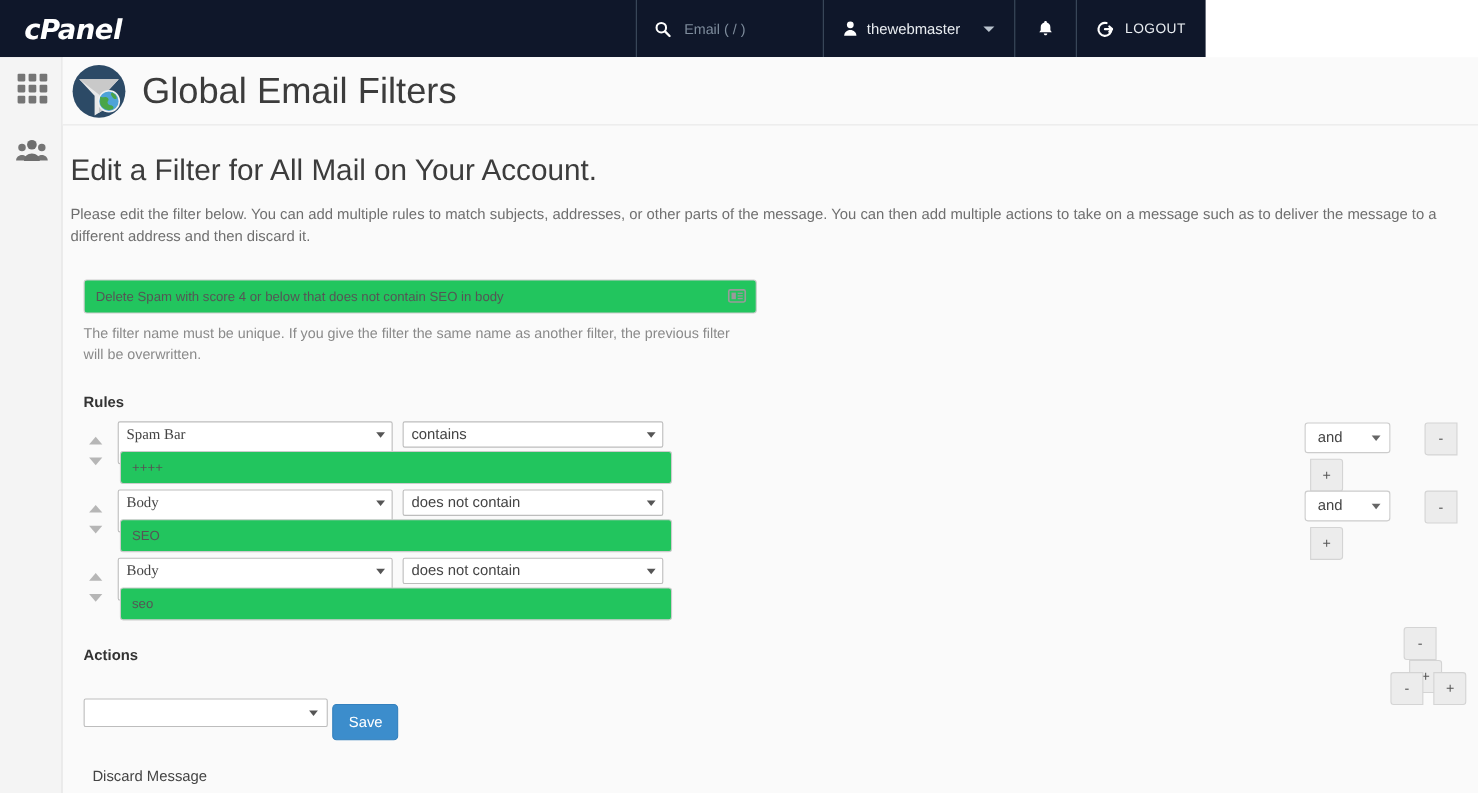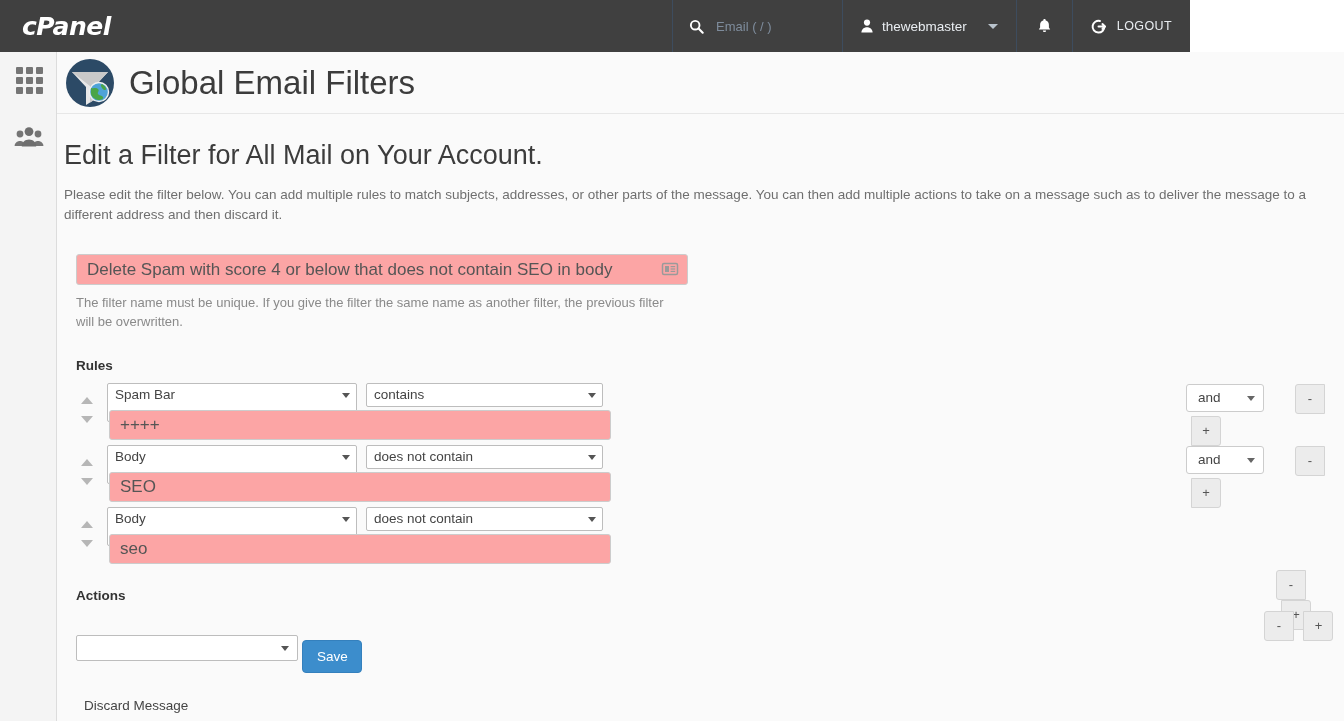--- a/index.html
+++ b/index.html
@@ -7,22 +7,22 @@
     margin: 0; padding: 0;
     width: 1344px; height: 721px;
     background: #ffffff;
     font-family: "Liberation Sans", sans-serif;
     overflow: hidden;
   }
 
   
   .masthead {
     position: absolute; top: 0; left: 0;
-    width: 1190px; height: 52px;
-    background: #404040;
+    width: 1096px; height: 52px;
+    background: #0f172a;
     display: flex; align-items: stretch;
     color: #ffffff;
   }
   .brand {
     width: 135px; display: flex; align-items: center;
     padding-left: 22px;
   }
   .brand-text {
     font-family: "DejaVu Sans", sans-serif;
     font-size: 25px; font-weight: bold; font-style: italic;
@@ -97,22 +97,22 @@
   }
 
   .label {
     font-size: 13.5px; font-weight: bold; color: #333;
     margin-bottom: 7px;
   }
   .sec { padding-left: 12px; }
 
   
   .inp {
-    height: 30px; border: 1px solid #ccc; background: #fca5a5;
-    border-radius: 3px; font-size: 17px; color: #555;
+    height: 30px; border: 1px solid #ccc; background: #22c55e;
+    border-radius: 3px; font-size: 12px; color: #555;
     padding: 0 10px; font-family: "Liberation Sans", sans-serif;
     outline: none;
   }
   .fname-wrap { position: relative; width: 612px; }
   .fname { width: 612px; height: 31px; padding-right: 34px; }
   .fname-ico {
     position: absolute; right: 9px; top: 6px;
     width: 18px; height: 18px; color: #9a9a9a;
   }
   .hint {
@@ -147,21 +147,21 @@
   }
   .arrow-up, .arrow-down {
     position: absolute; left: 3px;
     width: 0; height: 0;
     border-left: 6px solid transparent;
     border-right: 6px solid transparent;
   }
   .arrow-up { top: 11px; border-bottom: 7px solid #b6b6b6; }
   .arrow-down { top: 30px; border-top: 7px solid #b6b6b6; }
 
-  .sel-a { position: absolute; left: 31px; top: 3px; width: 250px; height: 39px; }
+  .sel-a { position: absolute; left: 31px; top: 3px; width: 250px; height: 39px; font-family: Liberation Serif, serif; }
   .sel-b { position: absolute; left: 290px; top: 3px; width: 237px; height: 24px; }
   .val-inp {
     position: absolute; left: 33px; top: 30px;
     width: 502px; height: 30px;
   }
 
   .rail-right { position: absolute; left: 1110px; top: 0; }
   .sel-and { width: 78px; height: 28px; border-radius: 3px; border: 1px solid #ccc; }
   .sel-and .txt { top: 5px; left: 11px; }
   .sel-and .arw { top: 11px; right: 8px; border-top-color: #666; }

